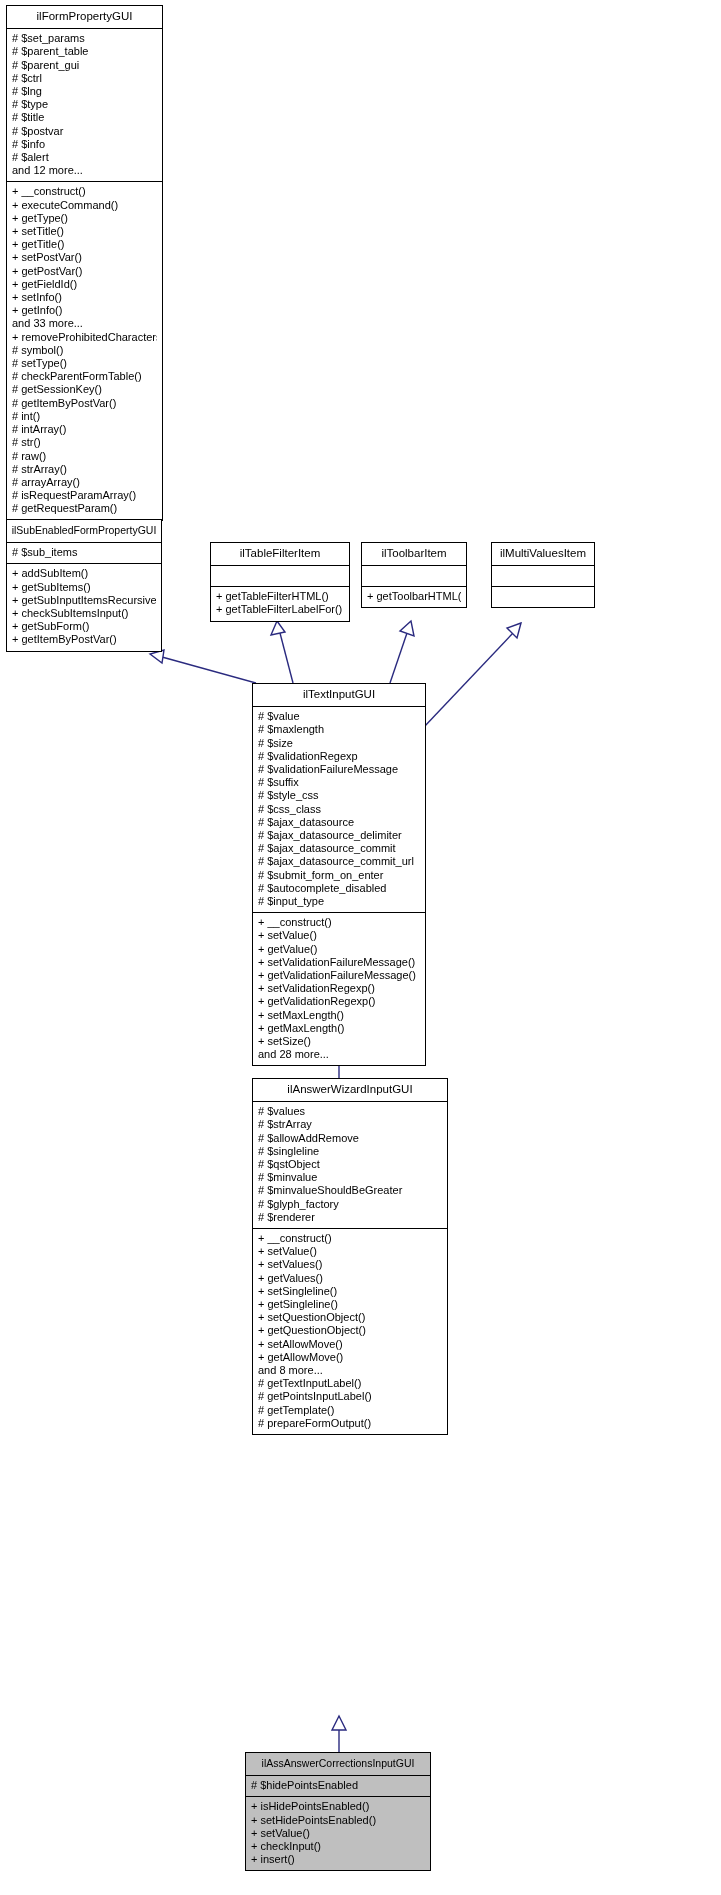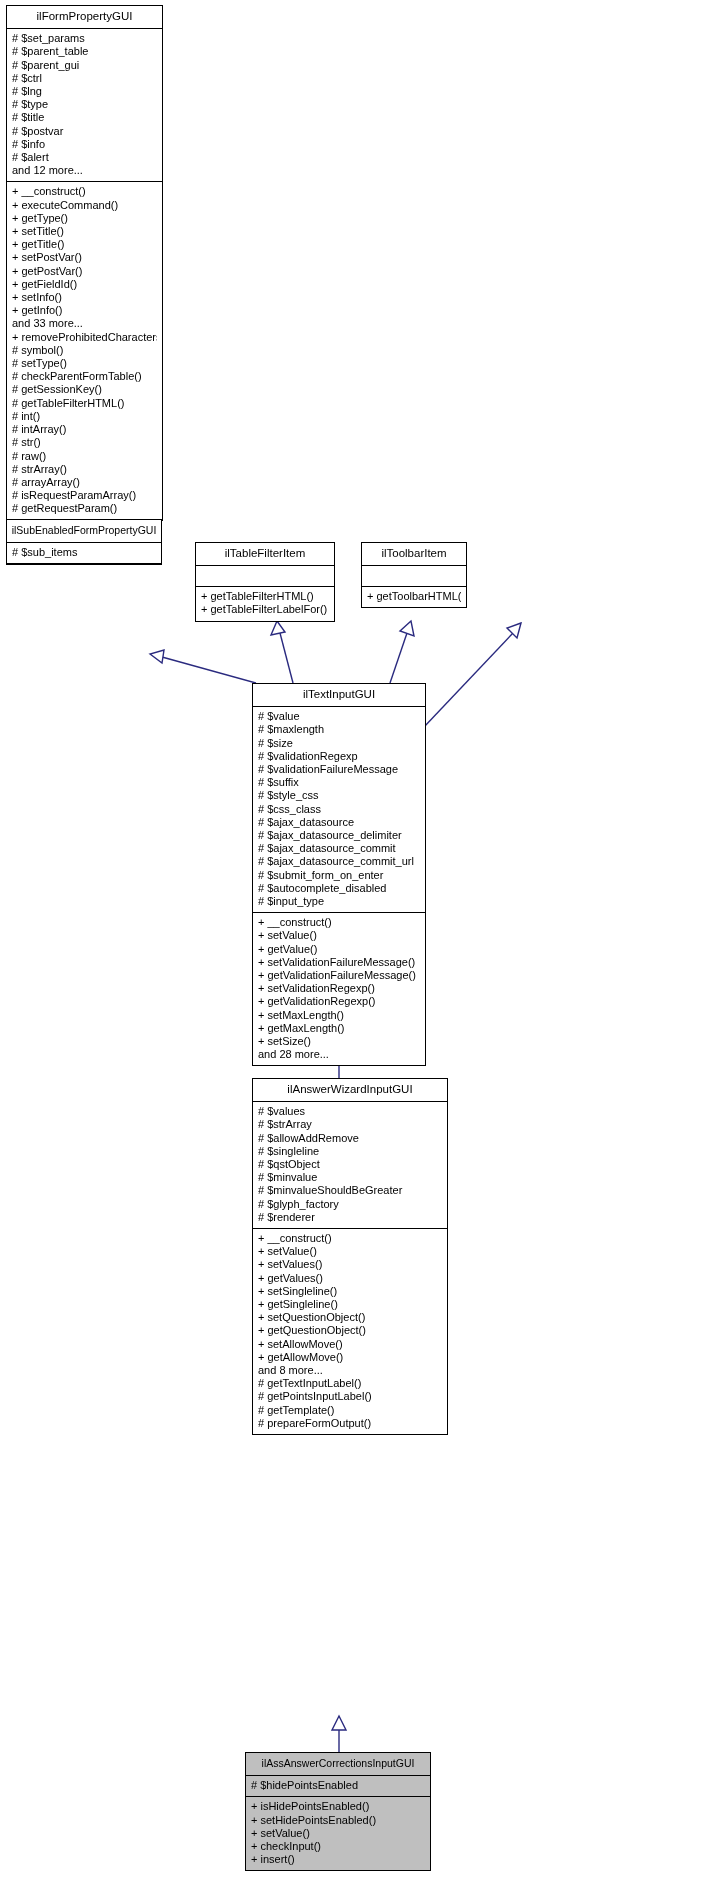--- a/index.html
+++ b/index.html
@@ -136,60 +136,77 @@
         <div class="row">+ getPostVar()</div>
         <div class="row">+ getFieldId()</div>
         <div class="row">+ setInfo()</div>
         <div class="row">+ getInfo()</div>
         <div class="row">and 33 more...</div>
         <div class="row">+ removeProhibitedCharacters()</div>
         <div class="row"># symbol()</div>
         <div class="row"># setType()</div>
         <div class="row"># checkParentFormTable()</div>
         <div class="row"># getSessionKey()</div>
-        <div class="row"># getTableFilterHTML()</div>
+        <div class="row"># getItemByPostVar()</div>
         <div class="row"># int()</div>
         <div class="row"># intArray()</div>
         <div class="row"># str()</div>
         <div class="row"># raw()</div>
         <div class="row"># strArray()</div>
         <div class="row"># arrayArray()</div>
         <div class="row"># isRequestParamArray()</div>
         <div class="row"># getRequestParam()</div>
       </div>
   </div>
 
   <div class="uml-node" id="node-ilSubEnabledFormPropertyGUI" style="left:6px; top:519px; width:156px;">
     <div class="node-title" style="font-size:10.5px;">ilSubEnabledFormPropertyGUI</div>
     <div class="node-attrs">
         <div class="row"># $sub_items</div>
       </div>
-  </div>
-
-  <div class="uml-node" id="node-ilTableFilterItem" style="left:195px; top:542px; width:140px;">
+    <div class="node-methods">
+        <div class="row">+ addSubItem()</div>
+        <div class="row">+ getSubItems()</div>
+        <div class="row">+ getSubInputItemsRecursive()</div>
+        <div class="row">+ checkSubItemsInput()</div>
+        <div class="row">+ getSubForm()</div>
+        <div class="row">+ getItemByPostVar()</div>
+      </div>
+  </div>
+
+  <div class="uml-node" id="node-ilTableFilterItem" style="left:210px; top:542px; width:140px;">
     <div class="node-title">ilTableFilterItem</div>
     <div class="node-attrs">
         <div class="row empty-row"></div>
       </div>
     <div class="node-methods">
         <div class="row">+ getTableFilterHTML()</div>
         <div class="row">+ getTableFilterLabelFor()</div>
       </div>
   </div>
 
   <div class="uml-node" id="node-ilToolbarItem" style="left:361px; top:542px; width:106px;">
     <div class="node-title">ilToolbarItem</div>
     <div class="node-attrs">
         <div class="row empty-row"></div>
       </div>
     <div class="node-methods">
         <div class="row">+ getToolbarHTML()</div>
       </div>
   </div>
 
+  <div class="uml-node" id="node-ilMultiValuesItem" style="left:491px; top:542px; width:104px;">
+    <div class="node-title">ilMultiValuesItem</div>
+    <div class="node-attrs">
+        <div class="row empty-row"></div>
+      </div>
+    <div class="node-methods">
+        <div class="row empty-row"></div>
+      </div>
+  </div>
 
   <div class="uml-node" id="node-ilTextInputGUI" style="left:252px; top:683px; width:174px;">
     <div class="node-title">ilTextInputGUI</div>
     <div class="node-attrs">
         <div class="row"># $value</div>
         <div class="row"># $maxlength</div>
         <div class="row"># $size</div>
         <div class="row"># $validationRegexp</div>
         <div class="row"># $validationFailureMessage</div>
         <div class="row"># $suffix</div>

